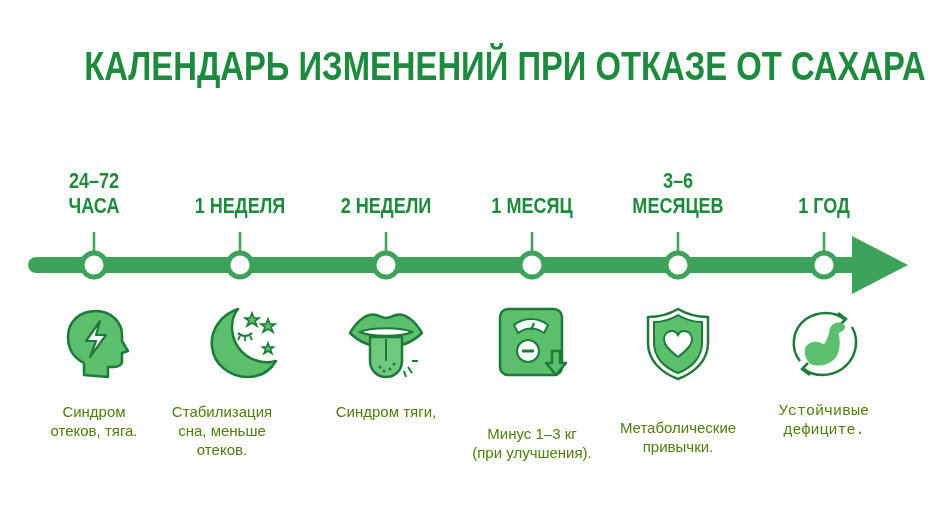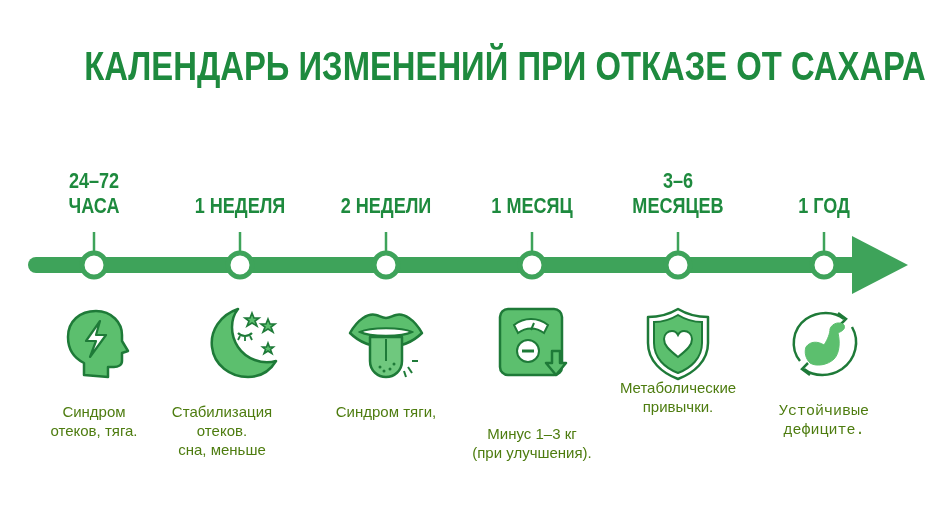--- a/index.html
+++ b/index.html
@@ -124,30 +124,30 @@
   <polyline points="26,72 18,66 24,60" fill="none" stroke="#1e7a38" stroke-width="2.5"></polyline>
   <path d="M22 44 C26 38 34 38 40 42 C44 36 46 30 46 26 C48 20 56 18 60 22 C62 26 58 28 54 30 C56 38 56 50 50 56 C44 62 32 64 26 60 C22 56 20 50 22 44 Z" fill="#5cbf6e" stroke="#5cbf6e" stroke-width="1"></path>
 </svg>
 
 <div class="desc" style="left:21px; top:402px;">
   <div>Синдром</div>
     <div>отеков, тяга.</div>
 </div>
 <div class="desc" style="left:149px; top:402px;text-align:center;">
   <div>Стабилизация</div>
+    <div>сна, меньше</div>
     <div>отеков.</div>
-    <div>сна, меньше</div>
 </div>
 <div class="desc" style="left:313px; top:402px;">
   <div>Синдром тяги,</div>
 </div>
 <div class="desc" style="left:459px; top:424px;">
   <div>Минус 1–3 кг</div>
     <div>(при улучшения).</div>
 </div>
-<div class="desc" style="left:605px; top:378px;">
+<div class="desc" style="left:605px; top:418px;">
   <div>Метаболические</div>
     <div>привычки.</div>
 </div>
 <div class="desc" style="left:751px; top:402px;font-family:Liberation Mono, monospace;">
   <div>Устойчивые</div>
     <div>дефиците.</div>
 </div>
 
 </body></html>

